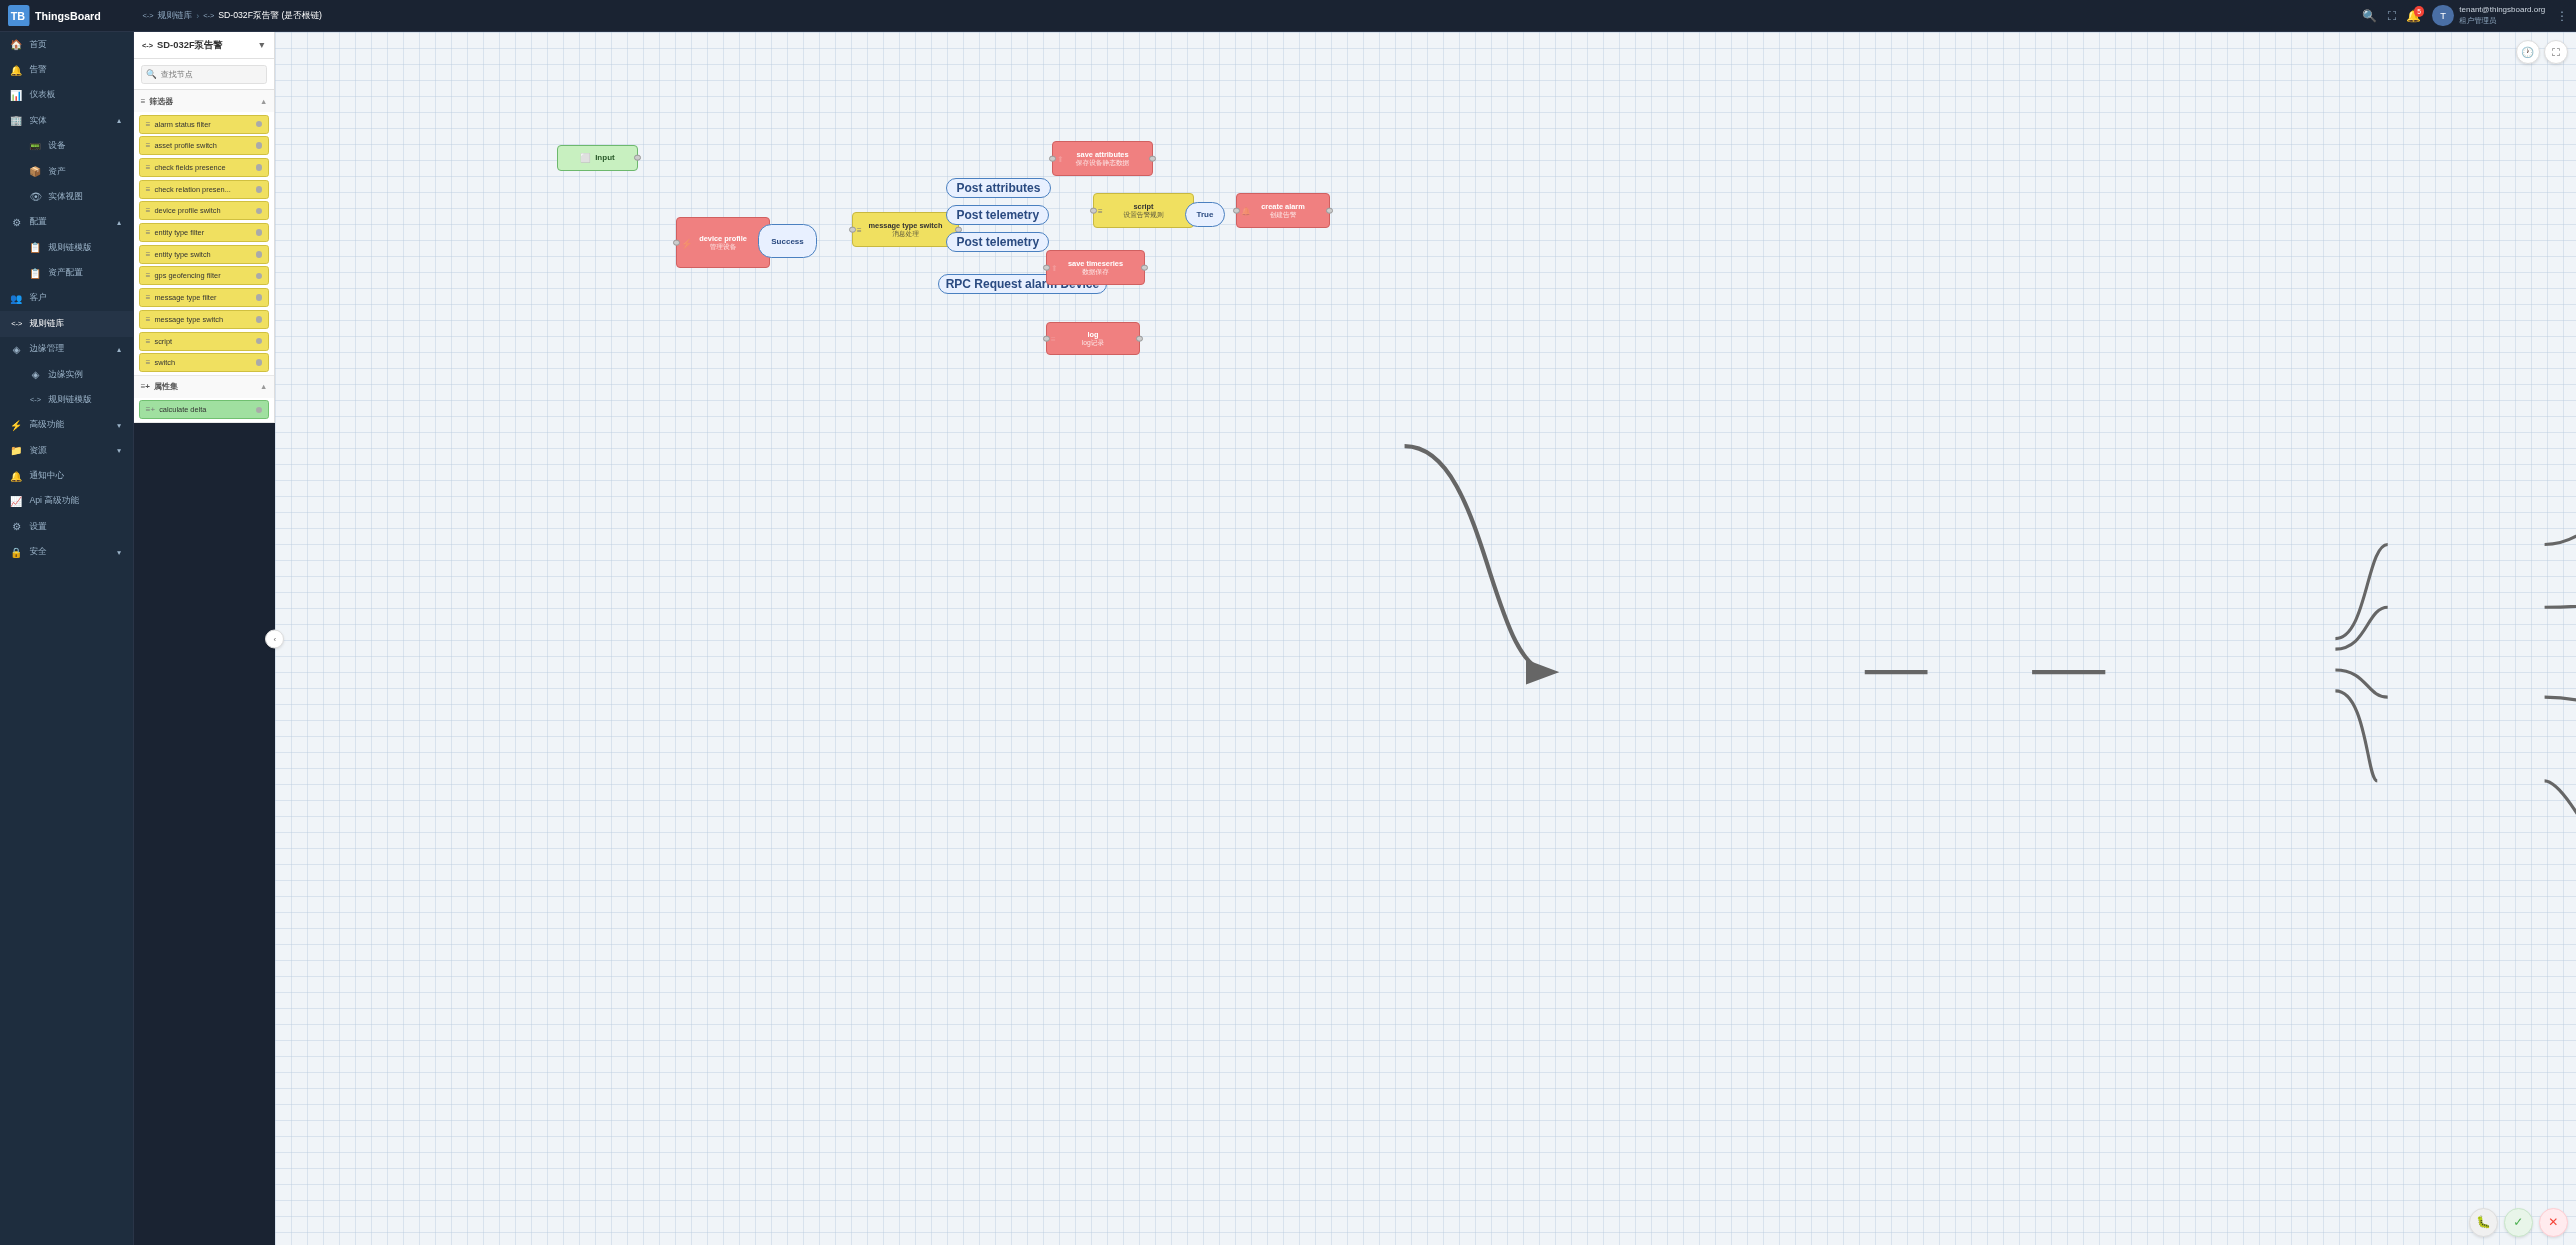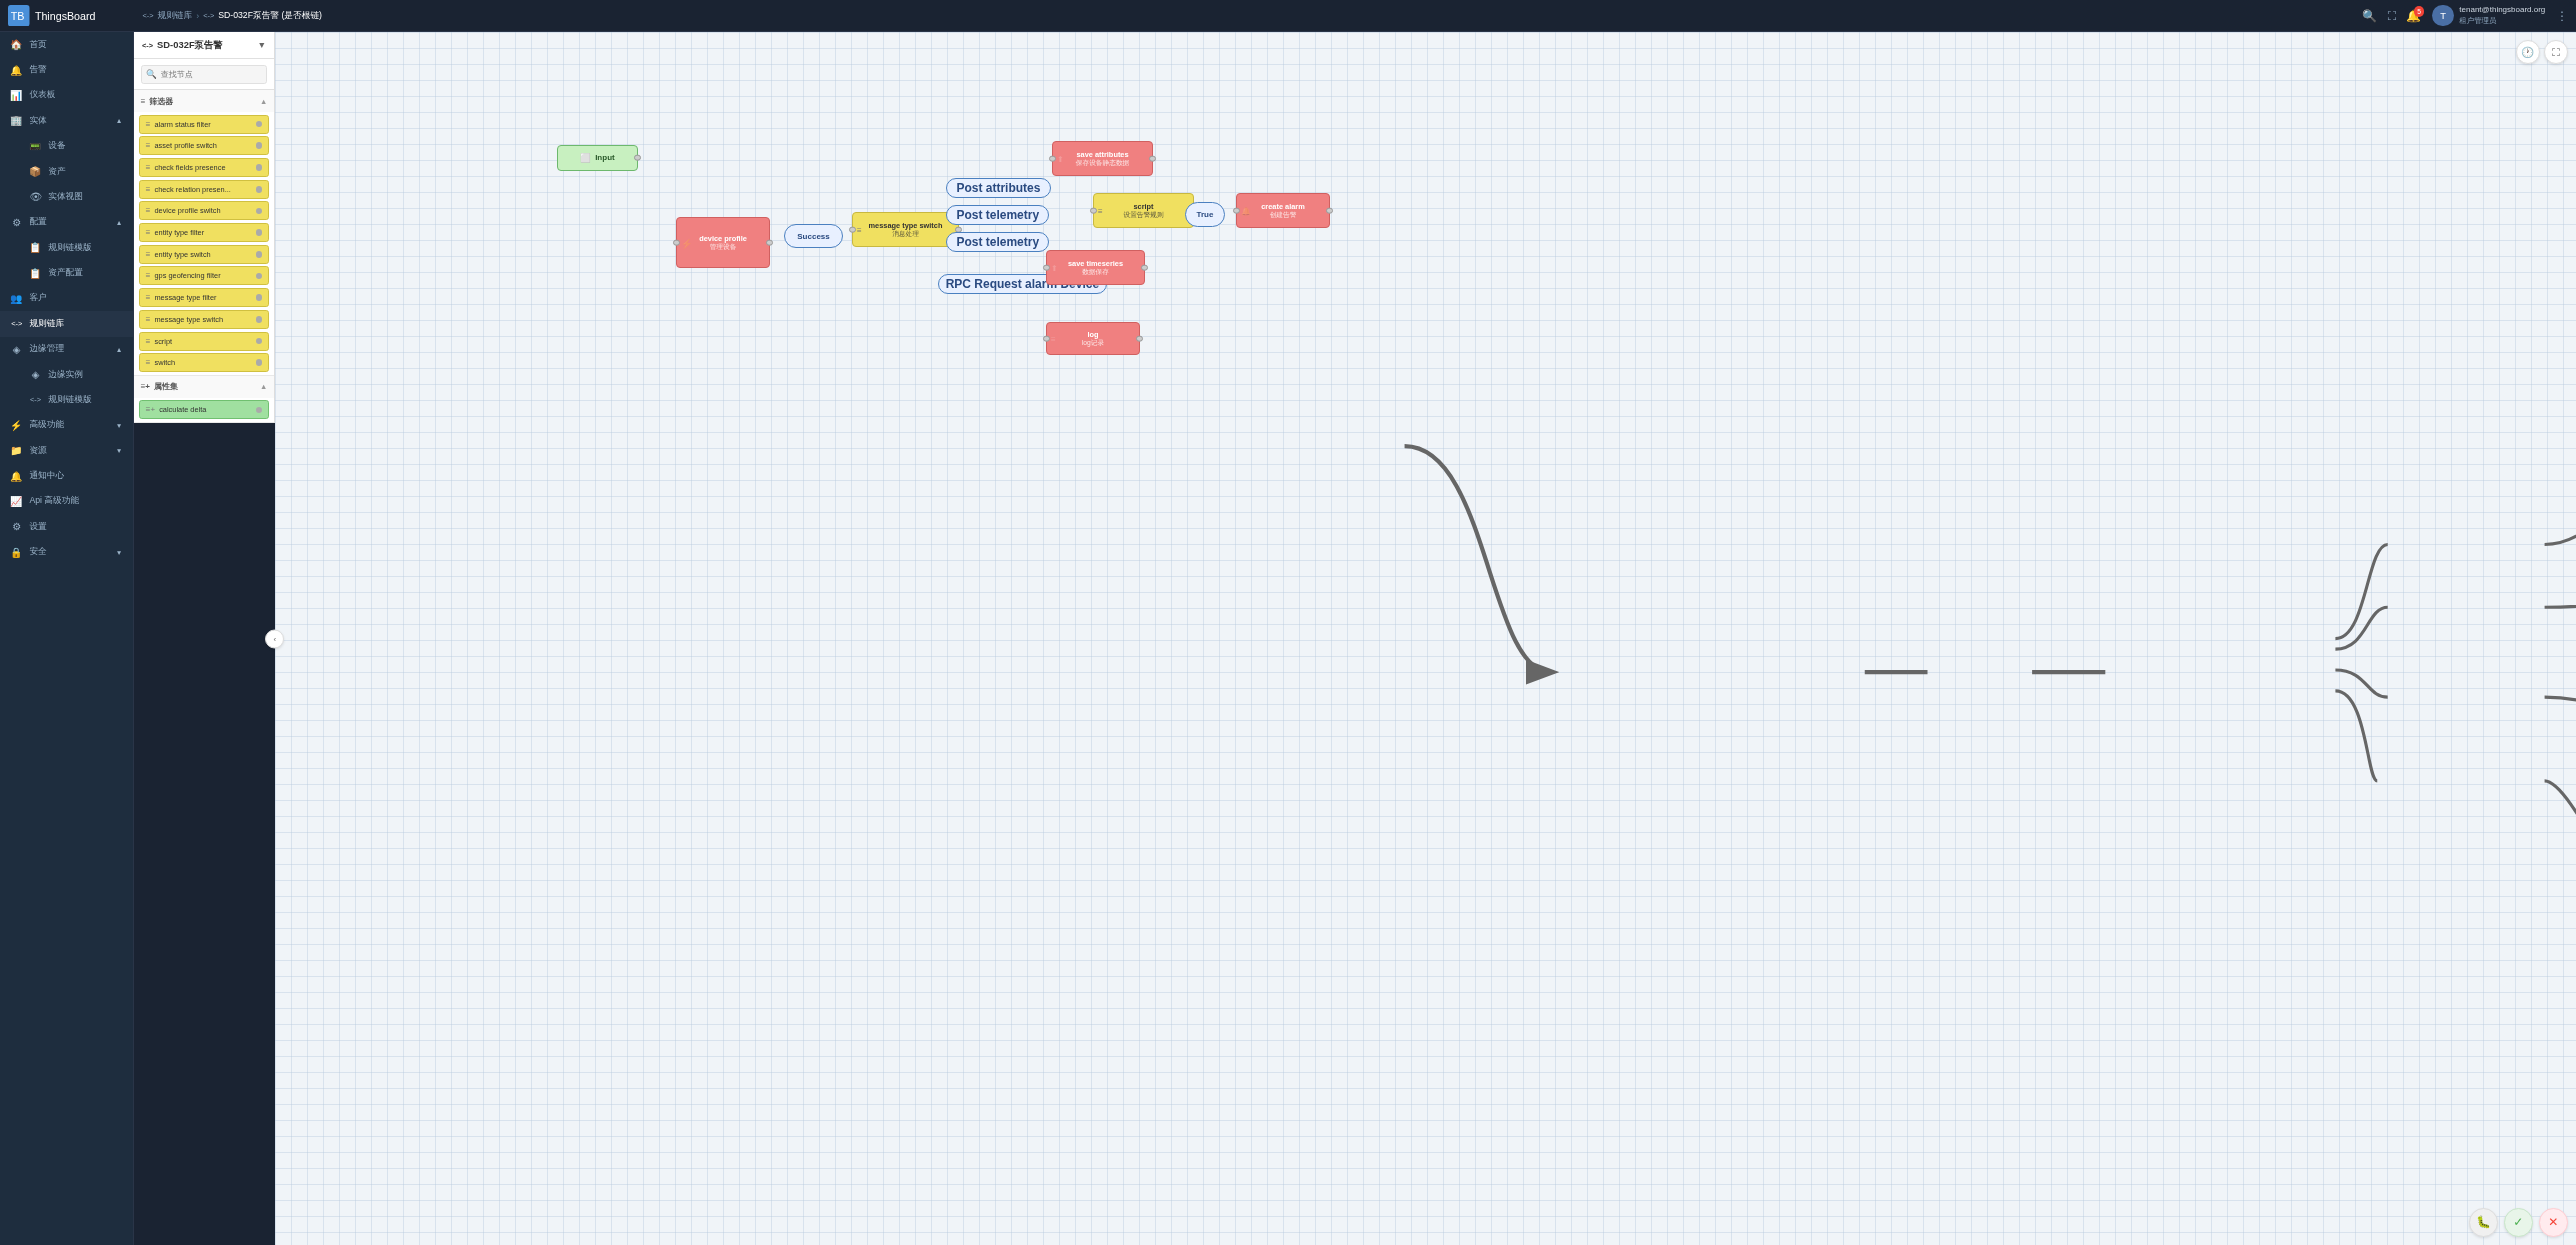--- a/index.html
+++ b/index.html
@@ -1,20 +1,20 @@
 <!DOCTYPE html>
 <html style="font-size:10.7px"><head>
   <meta charset="utf-8">
   <style>
     * { box-sizing: border-box; margin: 0; padding: 0; }
     body { font-family: 'Microsoft YaHei', Arial, sans-serif; background: #1a2332; color: #cdd6e0; width: 100%; height: 100vh; overflow: hidden; display: flex; flex-direction: column; font-size: 8.7px; }
 
     
     .topbar { background: #1a2332; height: 32px; display: flex; align-items: center; padding: 0 8px; border-bottom: 0.7px solid #2a3548; flex-shrink: 0; }
-    .topbar-logo { display: flex; align-items: center; gap: 5.4px; color: #fff; font-size: 10.7px; font-weight: normal; margin-right: 13.4px; min-width: 121px; }
+    .topbar-logo { display: flex; align-items: center; gap: 5.4px; color: #fff; font-size: 10.7px; font-weight: bold; margin-right: 13.4px; min-width: 121px; }
     .topbar-logo svg { width: 21.5px; height: 21.5px; }
     .topbar-breadcrumb { display: flex; align-items: center; gap: 4px; color: #8fa8c0; font-size: 8.7px; flex: 1; }
     .topbar-breadcrumb .bc-link { color: #8fa8c0; cursor: pointer; }
     .topbar-breadcrumb .bc-arrow { color: #5a7a90; }
     .topbar-breadcrumb .bc-current { color: #fff; }
     .topbar-actions { display: flex; align-items: center; gap: 10.7px; }
     .topbar-icon { color: #8fa8c0; cursor: pointer; font-size: 12px; }
     .notif-btn { position: relative; }
     .notif-badge { position: absolute; top: -2.7px; right: -2.7px; background: #f44336; color: #fff; border-radius: 50%; width: 10.7px; height: 10.7px; font-size: 6.7px; display: flex; align-items: center; justify-content: center; }
     .topbar-user { display: flex; align-items: center; gap: 5.4px; cursor: pointer; }
@@ -394,21 +394,21 @@
       </div>
 
       <div class="flow-node action-node" style="left:401px;top:185px;width:94px;height:51px;">
         <span class="node-title">device profile</span>
         <span class="node-subtitle">管理设备</span>
         <div class="node-port left"></div>
         <div class="node-port right"></div>
         <span style="position:absolute;left:4px;top:50%;transform:translateY(-50%);font-size:9.4px;color:#fff3;">⚡</span>
       </div>
 
-      <div class="flow-node success-label" style="left:509px;top:192px;width:59px;height:24px;align-items:center;">
+      <div class="flow-node success-label" style="left:483px;top:192px;width:59px;height:34px;align-items:center;">
         <span>Success</span>
       </div>
 
       <div class="flow-node filter-node" style="left:577px;top:180px;width:107px;height:35px;">
         <span class="node-title">message type switch</span>
         <span class="node-subtitle">消息处理</span>
         <div class="node-port left"></div>
         <div class="node-port right"></div>
         <span style="position:absolute;left:4px;top:50%;transform:translateY(-50%);font-size:8px;color:#777;">≡</span>
       </div>

